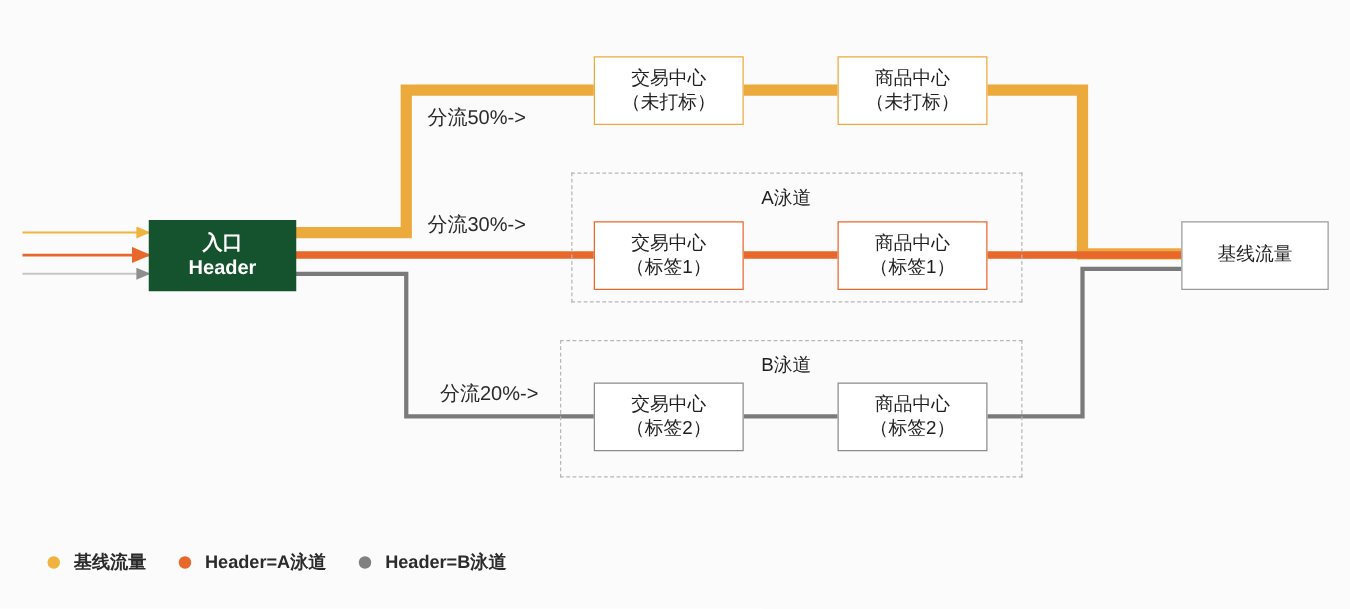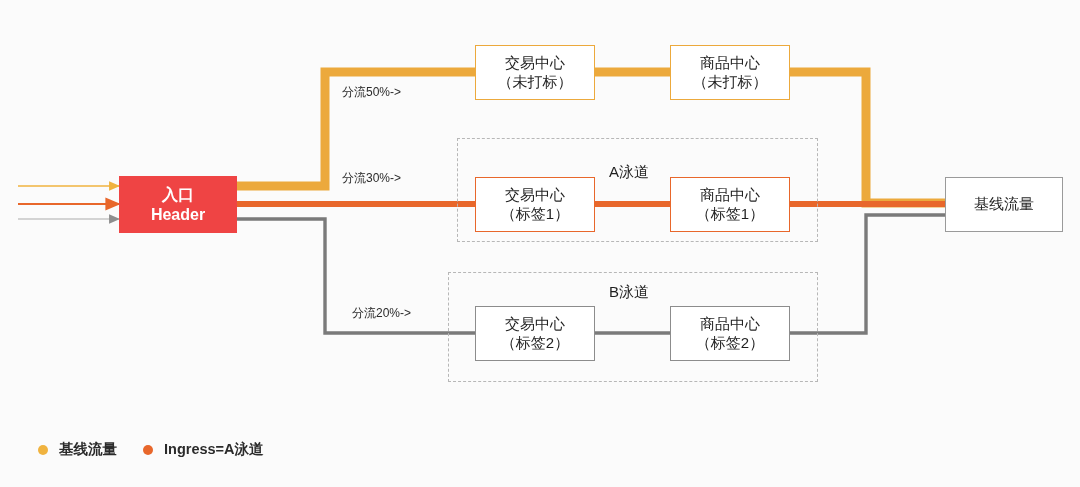--- a/index.html
+++ b/index.html
@@ -30,21 +30,21 @@
     flex-direction: column;
     align-items: center;
     justify-content: center;
     line-height: 1.25;
     color: #1F1F1F;
     font-size: 15px;
     z-index: 5;
   }
   .node .ln { display: block; white-space: nowrap; }
   .node-ingress {
-    background: #ef4444;
+    background: #14532d;
     color: #FFFFFF;
     border: none;
     font-weight: bold;
     font-size: 16px;
     align-items: center;
   }
   .node-amber { border: 1.5px solid #ECA93C; }
   .node-orange { border: 1.5px solid #E8672B; }
   .node-gray { border: 1.2px solid #8C8C8C; }
   .node-plain { border: 1.2px solid #9A9A9A; }
@@ -59,21 +59,21 @@
   .lane-title {
     position: absolute;
     color: #1F1F1F;
     font-size: 15px;
     white-space: nowrap;
     z-index: 3;
   }
   .edge-label {
     position: absolute;
     color: #2B2B2B;
-    font-size: 12px;
+    font-size: 16px;
     white-space: nowrap;
     z-index: 6;
   }
   .legend {
     position: absolute;
     left: 38px;
     top: 440px;
     display: flex;
     align-items: center;
     gap: 0px;
@@ -129,21 +129,21 @@
     <path d="M 789 204 L 946 204" fill="none" stroke="#E8672B" stroke-width="6" stroke-linecap="butt"></path>
 
     <path d="M 236 219 L 325 219 L 325 333 L 476 333" fill="none" stroke="#7A7A7A" stroke-width="3.4" stroke-linecap="butt" stroke-linejoin="miter"></path>
     <path d="M 595 333 L 671 333" fill="none" stroke="#7A7A7A" stroke-width="3.4" stroke-linecap="butt"></path>
     <path d="M 789 333 L 866 333 L 866 215 L 946 215" fill="none" stroke="#7A7A7A" stroke-width="3.4" stroke-linecap="butt" stroke-linejoin="miter"></path>
   </svg>
 
   <div class="lane" style="left:457px; top:138px; width:361px; height:104px;"></div>
   <div class="lane" style="left:448px; top:272px; width:370px; height:110px;"></div>
 
-  <div class="lane-title" style="left:609px; top:163px;">A泳道</div>
+  <div class="lane-title" style="left:609px; top:149px;">A泳道</div>
   <div class="lane-title" style="left:609px; top:283px;">B泳道</div>
 
   <div class="node node-ingress" style="left:119px; top:176px; width:118px; height:57px;">
     <span class="ln">入口</span>
     <span class="ln">Header</span>
   </div>
 
   <div class="node node-amber" style="left:475px; top:45px; width:120px; height:55px;">
     <span class="ln">交易中心</span>
     <span class="ln">（未打标）</span>
@@ -182,17 +182,21 @@
   <div class="edge-label" style="left:342px; top:170px;text-align:center;">分流30%-&gt;</div>
   <div class="edge-label" style="left:352px; top:305px;">分流20%-&gt;</div>
 
   <div class="legend">
     <div class="legend-item">
       <span class="legend-dot" style="background:#F0B33F;"></span>
       <span class="legend-label">基线流量</span>
     </div>
     <div class="legend-item">
       <span class="legend-dot" style="background:#E8672B;"></span>
-      <span class="legend-label">Ingress=A泳道</span>
+      <span class="legend-label">Header=A泳道</span>
     </div>
+    <div class="legend-item">
+      <span class="legend-dot" style="background:#808080;"></span>
+      <span class="legend-label">Header=B泳道</span>
+    </div>
   </div>
 
 </div>
 
 </body></html>

